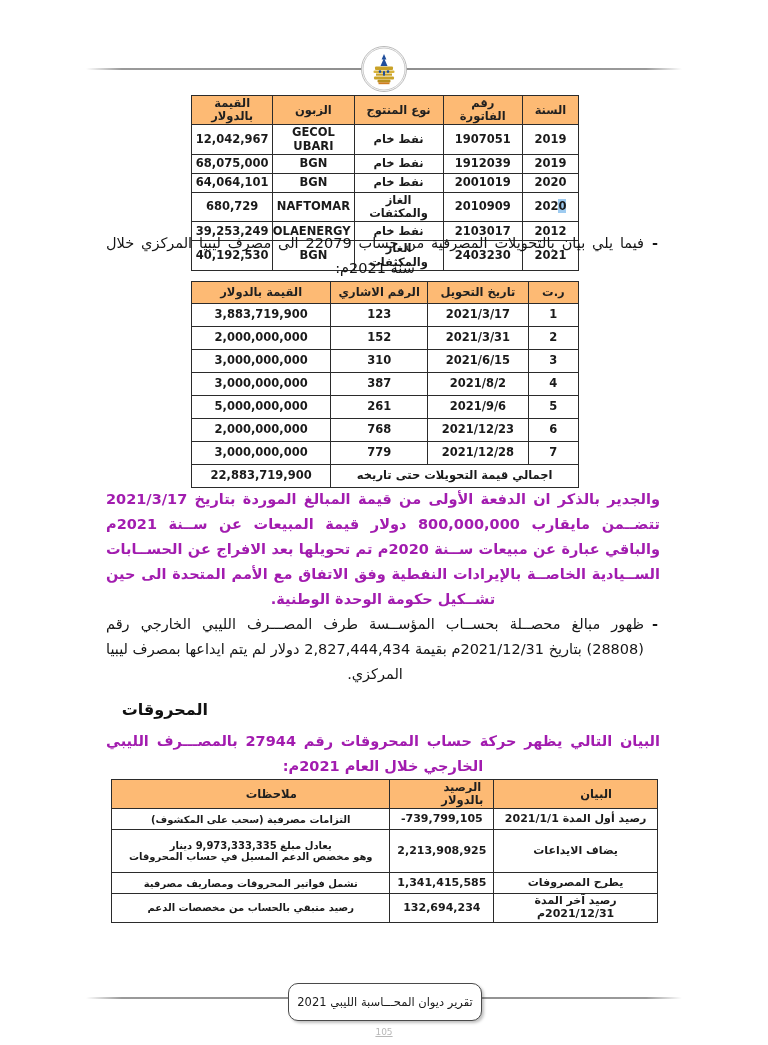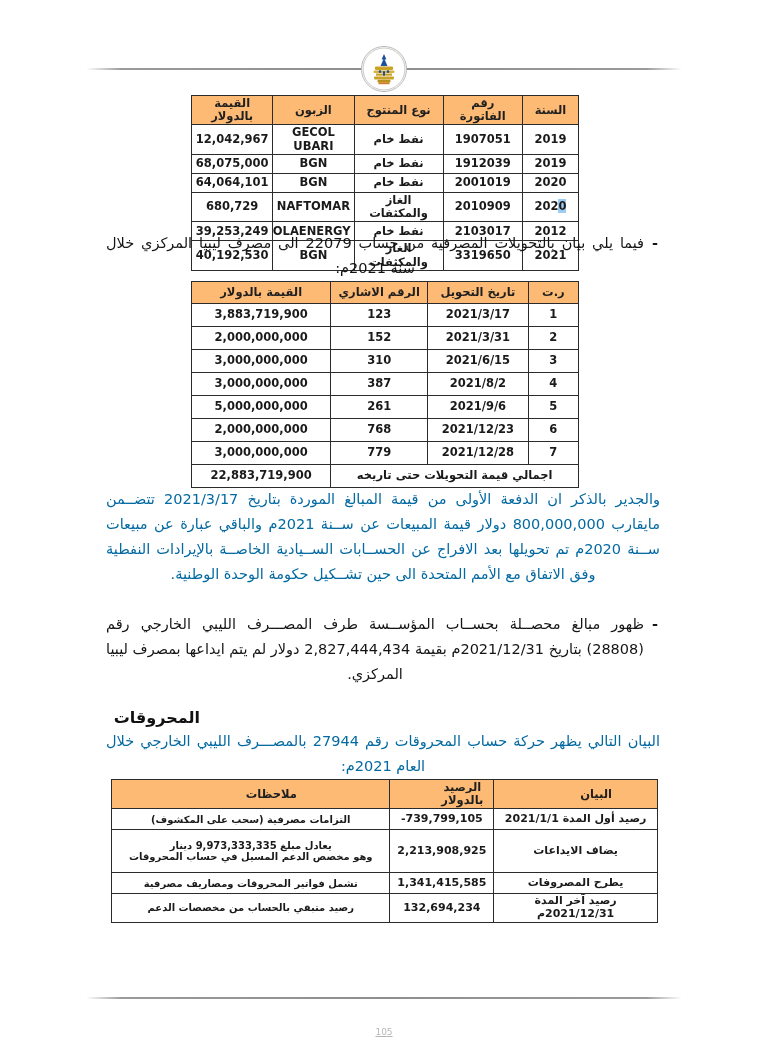--- a/index.html
+++ b/index.html
@@ -102,21 +102,22 @@
   #table-fuel tr.tall td { height: 40px; }
 
   
   .para {
     position: absolute;
     text-align: justify;
     text-align-last: center;
     direction: rtl;
     font-size: 14.5px;
     line-height: 1.72;
-    color: #0369a1;
+    color: #a21caf;
+    font-weight: bold;
   }
   .bullet-item {
     position: absolute;
     direction: rtl;
     display: flex;
     gap: 6px;
     font-size: 14.5px;
     line-height: 1.72;
     color: #141414;
   }
@@ -134,21 +135,21 @@
 
   #p-transfers-intro { top: 231px; right: 108px; width: 554px; }
   #p-note-first-payment { top: 487px; right: 108px; width: 554px; text-align-last: center; }
   #p-balance-appearance { top: 612px; right: 108px; width: 554px; }
   #p-fuel-intro { top: 729px; right: 108px; width: 554px; margin-left: 12px; }
 
   h2#heading-fuel {
     position: absolute;
     top: 692px;
     right: 552px;
-    margin: 16px;
+    margin: 8px;
     font-size: 16px;
     font-weight: bold;
     color: #111111;
     letter-spacing: 0px;
   }
 
   
   .caret-hl {
     background: #9ecbf0;
   }
@@ -268,21 +269,21 @@
       </tr>
       <tr>
         <td>2012</td>
         <td>2103017</td>
         <td>نفط خام</td>
         <td>OLAENERGY</td>
         <td>39,253,249</td>
       </tr>
       <tr>
         <td>2021</td>
-        <td>3319650</td>
+        <td>2403230</td>
         <td>الغاز والمكثفات</td>
         <td>BGN</td>
         <td>40,192,530</td>
       </tr>
     </tbody>
 </table>
 
 <div class="bullet-item" id="p-transfers-intro">
   <span class="bullet-mark">-</span>
   <span class="bullet-text">فيما يلي بيان بالتحويلات المصرفية من حساب 22079 الى مصرف ليبيا المركزي خلال سنة 2021م:</span>
@@ -398,14 +399,17 @@
       <tr>
         <td>رصيد آخر المدة 2021/12/31م</td>
         <td>132,694,234</td>
         <td class="notes">رصيد متبقي بالحساب من مخصصات الدعم</td>
       </tr>
     </tbody>
 </table>
 
 <div id="page-footer">
   <div id="footer-rule"></div>
+  <div id="footer-badge">
+    <span>تقرير ديوان المحـــاسبة الليبي 2021</span>
+  </div>
   <div id="footer-pagenum">105</div>
 </div>
 
 </body></html>

